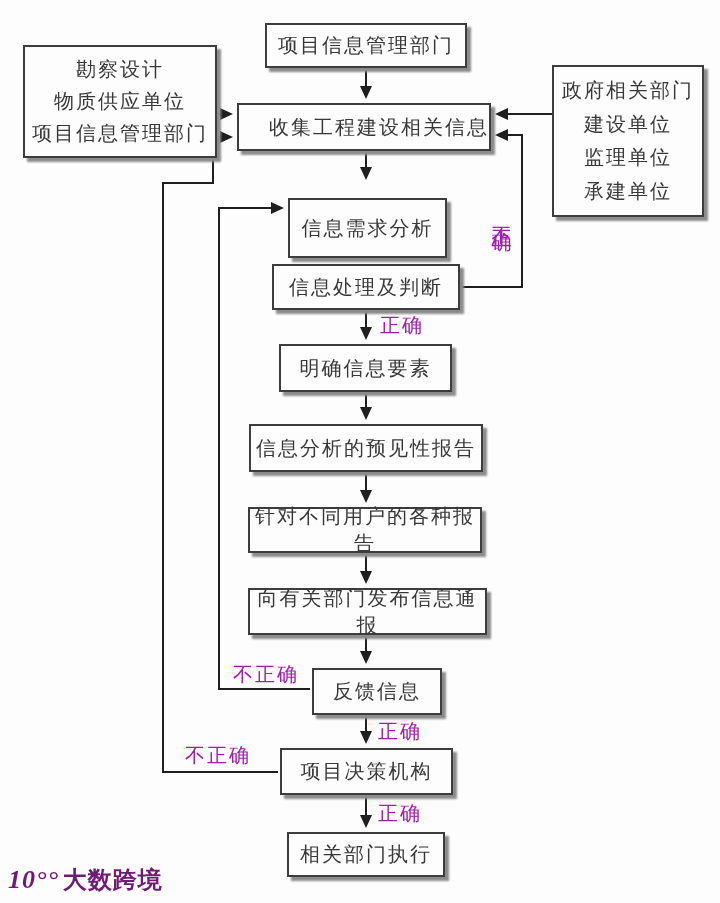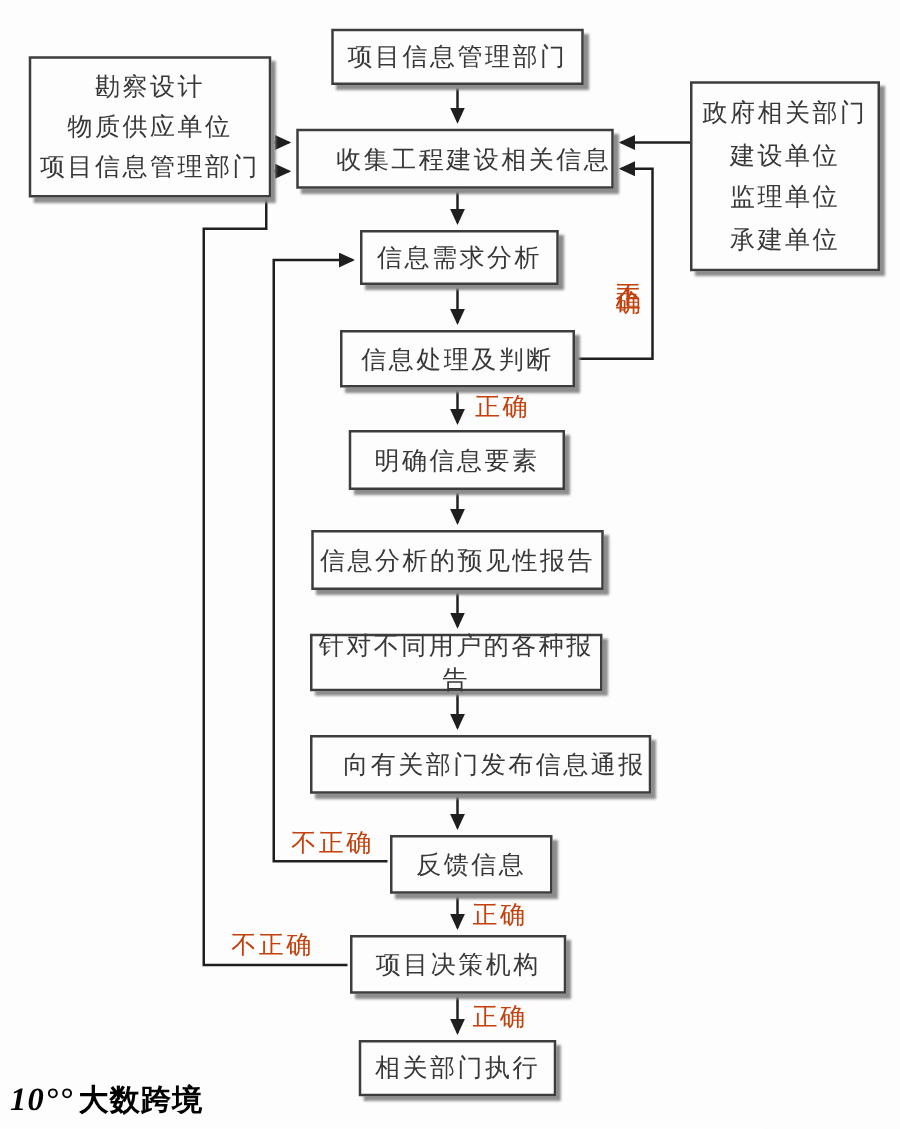--- a/index.html
+++ b/index.html
@@ -38,37 +38,37 @@
   }
   .node.multi {
     flex-direction: column;
     justify-content: space-evenly;
     padding: 4px 2px;
   }
   .elabel {
     position: absolute;
     font-size: 20px;
     letter-spacing: 2px;
-    color: #c2410c;
+    color: #a21caf;
     z-index: 3;
     white-space: nowrap;
   }
   .elabel.vertical {
     writing-mode: vertical-rl;
     text-orientation: upright;
     letter-spacing: 3px;
     white-space: normal;
   }
   .watermark {
     position: absolute;
     left: 8px;
     top: 864px;
     font-size: 24px;
     font-weight: bold;
-    color: #000000;
+    color: #701a75;
     letter-spacing: 1px;
     z-index: 0;
     display: flex;
     align-items: center;
     gap: 4px;
   }
   .watermark .logo {
     font-size: 26px;
     font-style: italic;
   }
@@ -117,41 +117,41 @@
     <span>收集工程建设相关信息</span>
   </div>
 
   <div class="node multi" style="left:552px; top:65px; width:152px; height:152px;">
     <span>政府相关部门</span>
     <span>建设单位</span>
     <span>监理单位</span>
     <span>承建单位</span>
   </div>
 
-  <div class="node" style="left:288px; top:184px; width:159px; height:44px;">
+  <div class="node" style="left:288px; top:198px; width:159px; height:60px;">
     <span>信息需求分析</span>
   </div>
 
   <div class="node" style="left:279px; top:344px; width:173px; height:48px;">
     <span>明确信息要素</span>
   </div>
 
   <div class="node" style="left:272px; top:264px; width:188px; height:46px;">
     <span>信息处理及判断</span>
   </div>
 
   <div class="node" style="left:249px; top:424px; width:234px; height:48px;">
     <span>信息分析的预见性报告</span>
   </div>
 
   <div class="node" style="left:248px; top:507px; width:234px; height:46px;">
     <span>针对不同用户的各种报告</span>
   </div>
 
-  <div class="node" style="left:248px; top:588px; width:273px; height:47px;padding-left:22px;">
+  <div class="node" style="left:248px; top:588px; width:239px; height:47px;">
     <span>向有关部门发布信息通报</span>
   </div>
 
   <div class="node" style="left:312px; top:668px; width:130px; height:47px;">
     <span>反馈信息</span>
   </div>
 
   <div class="node" style="left:280px; top:748px; width:173px; height:47px;">
     <span>项目决策机构</span>
   </div>

